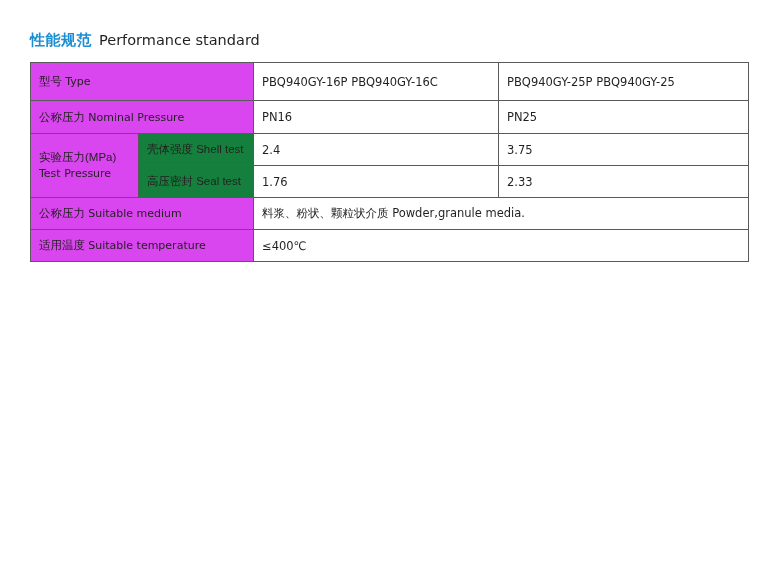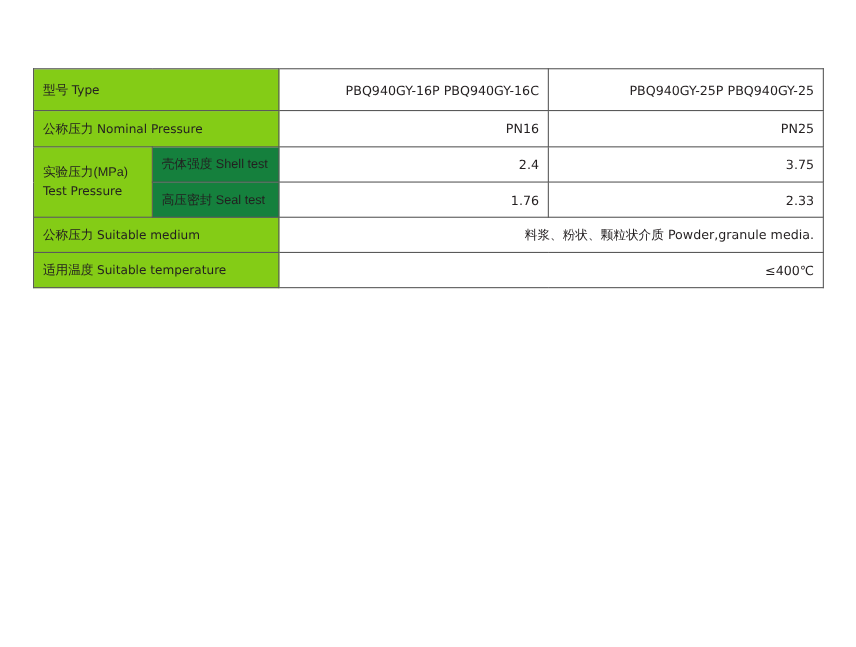--- a/index.html
+++ b/index.html
@@ -43,52 +43,55 @@
     table-layout: fixed;
   }
   table.spec td {
     border: 1px solid #5a5a5a;
     font-size: 11.5px;
     color: #231f20;
     padding: 0 8px;
     vertical-align: middle;
   }
   td.head {
-    background: #84cc16;
+    background: #d946ef;
     color: #ffffff;
     border-color: #1b8ed2;
     font-size: 11.5px;
   }
   td.head .cn { font-size: 11.5px; }
   td.head .en { font-size: 11px; font-family: "DejaVu Sans", sans-serif; }
   td.sub {
     background: #15803d;
     color: #ffffff;
     border-color: #1b8ed2;
     text-align: left;
     white-space: nowrap;
   }
   td.val {
-    text-align: right;
+    text-align: left;
     font-family: "DejaVu Sans", sans-serif;
     font-size: 11.5px;
   }
   .r1 { height: 38px; }
   .r2 { height: 33px; padding-left: 46px; }
   .r3 { height: 32px; }
   .r4 { height: 32px; }
   .r5 { height: 32px; }
   .r6 { height: 32px; }
   .two-line { line-height: 1.45; }
 </style>
 </head>
 <body>
 
 <div class="page">
 
+  <div class="title">
+    <span class="cn">性能规范</span><span class="en">Performance standard</span>
+  </div>
 
   <table class="spec">
     <colgroup>
       <col style="width:108px">
       <col style="width:115px">
       <col style="width:245px">
       <col style="width:250px">
     </colgroup>
     <tbody>
       <tr class="r1">

